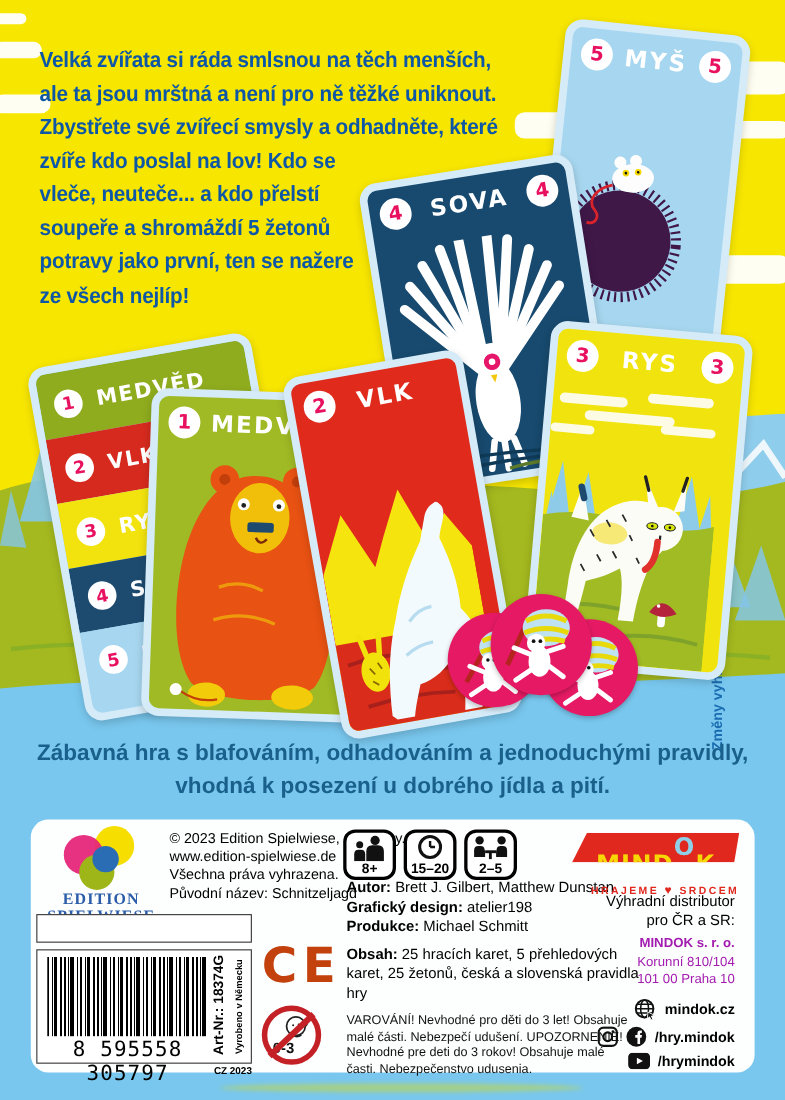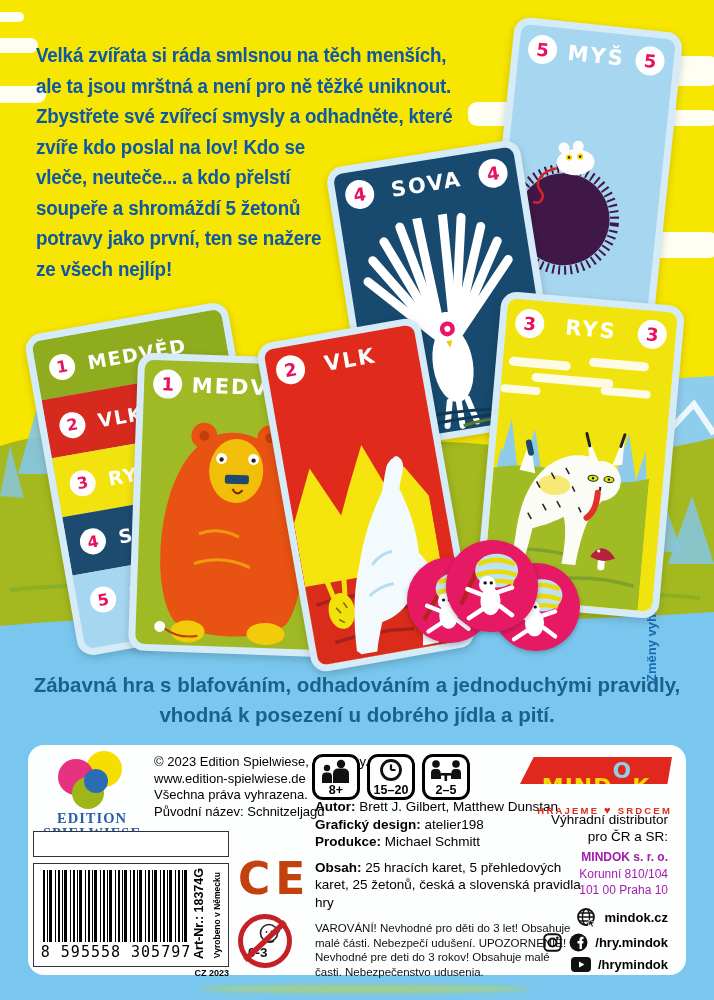--- a/index.html
+++ b/index.html
@@ -67,21 +67,21 @@
   .lc-green{left:16px;top:26px;width:32px;height:32px;background:#9fb618;z-index:3;}
   .lc-blue{left:28px;top:18px;width:24px;height:24px;background:#2a6db4;z-index:4;}
   .logo-text{margin-top:2px;font-family:"Liberation Serif",serif;font-weight:700;font-size:14.5px;
              line-height:15px;color:#2a5ca8;letter-spacing:1px;}
   .copy-block{left:126px;top:9px;font-size:13px;line-height:16.5px;color:#000;}
   .empty-box{left:5px;top:86px;width:196px;height:26px;background:#fff;border:1.5px solid #333;}
   .barcode-box{left:5px;top:118px;width:196px;height:104px;background:#fff;border:1.5px solid #333;}
   .bars{position:absolute;left:9px;top:6px;width:146px;height:72px;
         background:repeating-linear-gradient(90deg,#000 0,#000 2px,#fff 2px,#fff 4px,#000 4px,#000 5px,#fff 5px,#fff 6px,#000 6px,#000 9px,#fff 9px,#fff 12px,#000 12px,#000 13px,#fff 13px,#fff 15px);}
   .bc-digits{position:absolute;left:0;top:79px;width:164px;text-align:center;
-             font-family:"DejaVu Sans Mono",monospace;font-size:15px;letter-spacing:1px;color:#000;}
+             font-family:"DejaVu Sans Mono",monospace;font-size:19px;letter-spacing:1px;color:#000;}
   .vtext{position:absolute;writing-mode:vertical-rl;transform:rotate(180deg);color:#000;}
   .artnr{right:22px;top:4px;font-size:12.5px;font-weight:700;}
   .madein{right:6px;top:8px;font-size:8.5px;font-weight:700;}
   .cz-year{left:5px;top:223px;width:196px;text-align:right;font-size:9px;font-weight:700;color:#000;}
   .ce{left:210px;top:108px;font-size:44px;font-weight:700;letter-spacing:5px;color:#c2410c;font-family:"DejaVu Sans",sans-serif;}
   .sign03{left:208px;top:167px;width:58px;height:58px;}
   .specs{left:284px;top:9px;display:flex;gap:7px;}
   .spec{width:48px;height:46px;border:3px solid #000;border-radius:11px;position:relative;background:#fff;}
   .spec svg{display:block;margin:2px auto 0;}
   .spec-label{position:absolute;bottom:0;width:100%;text-align:center;font-size:12.5px;font-weight:700;color:#000;}

